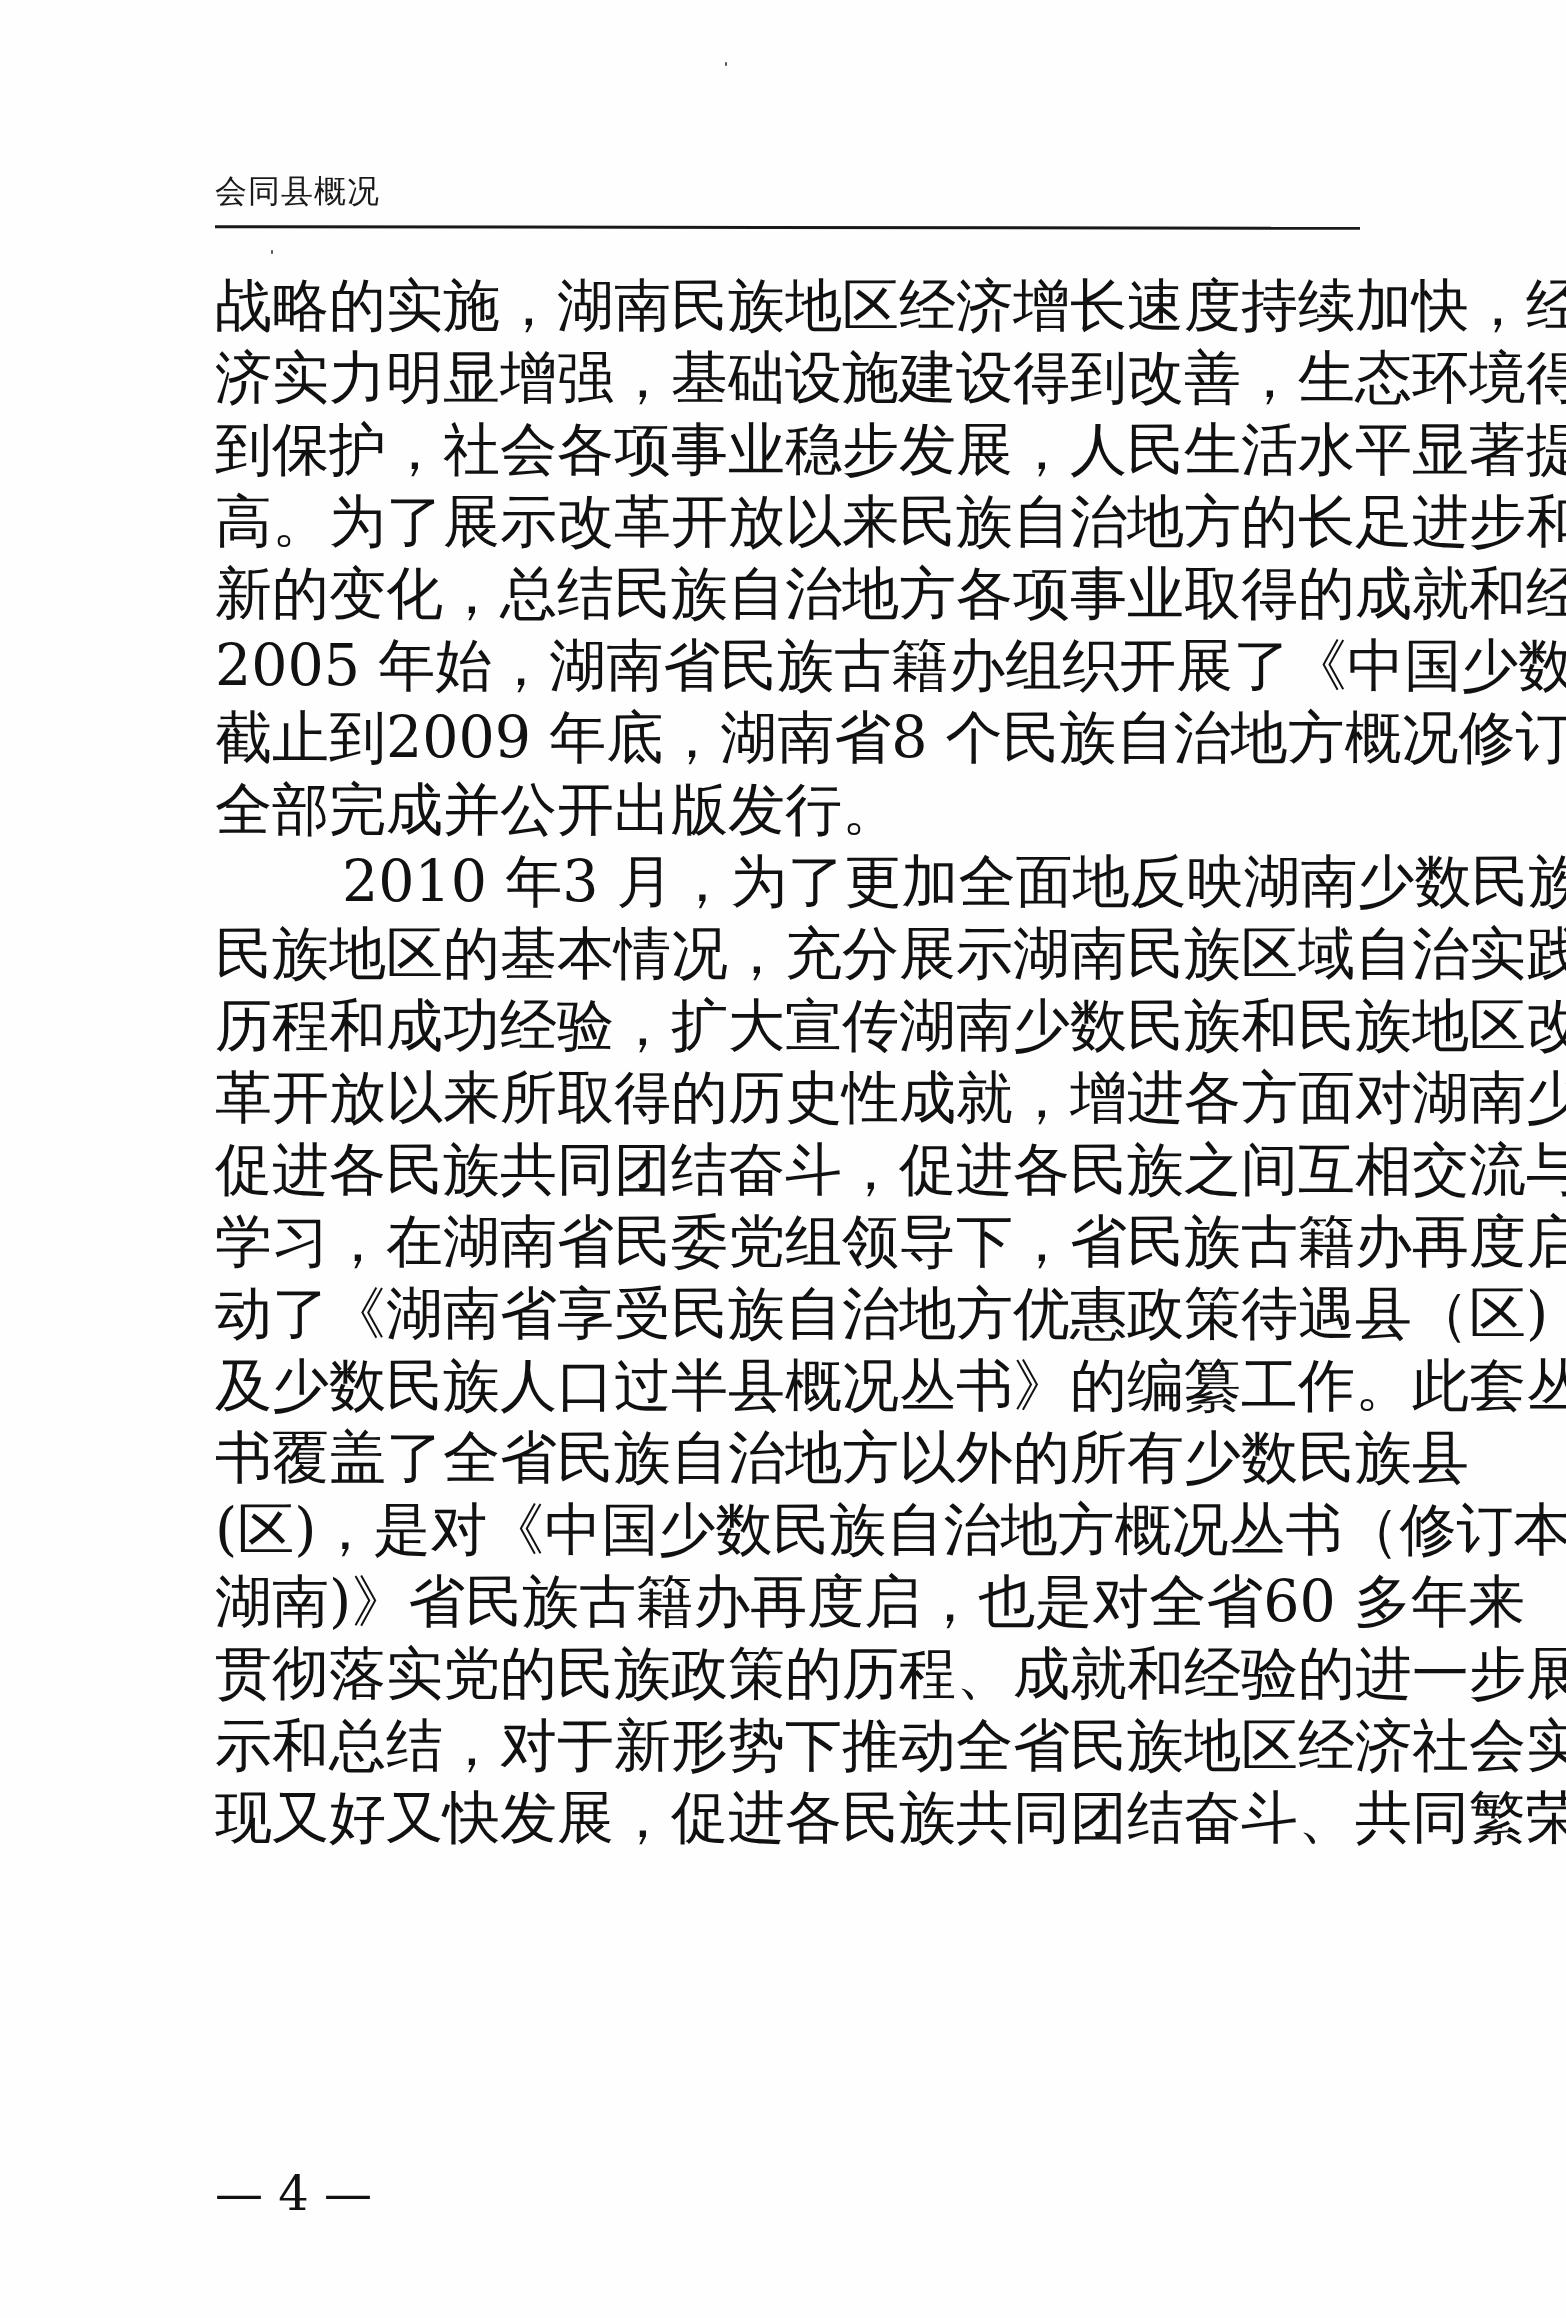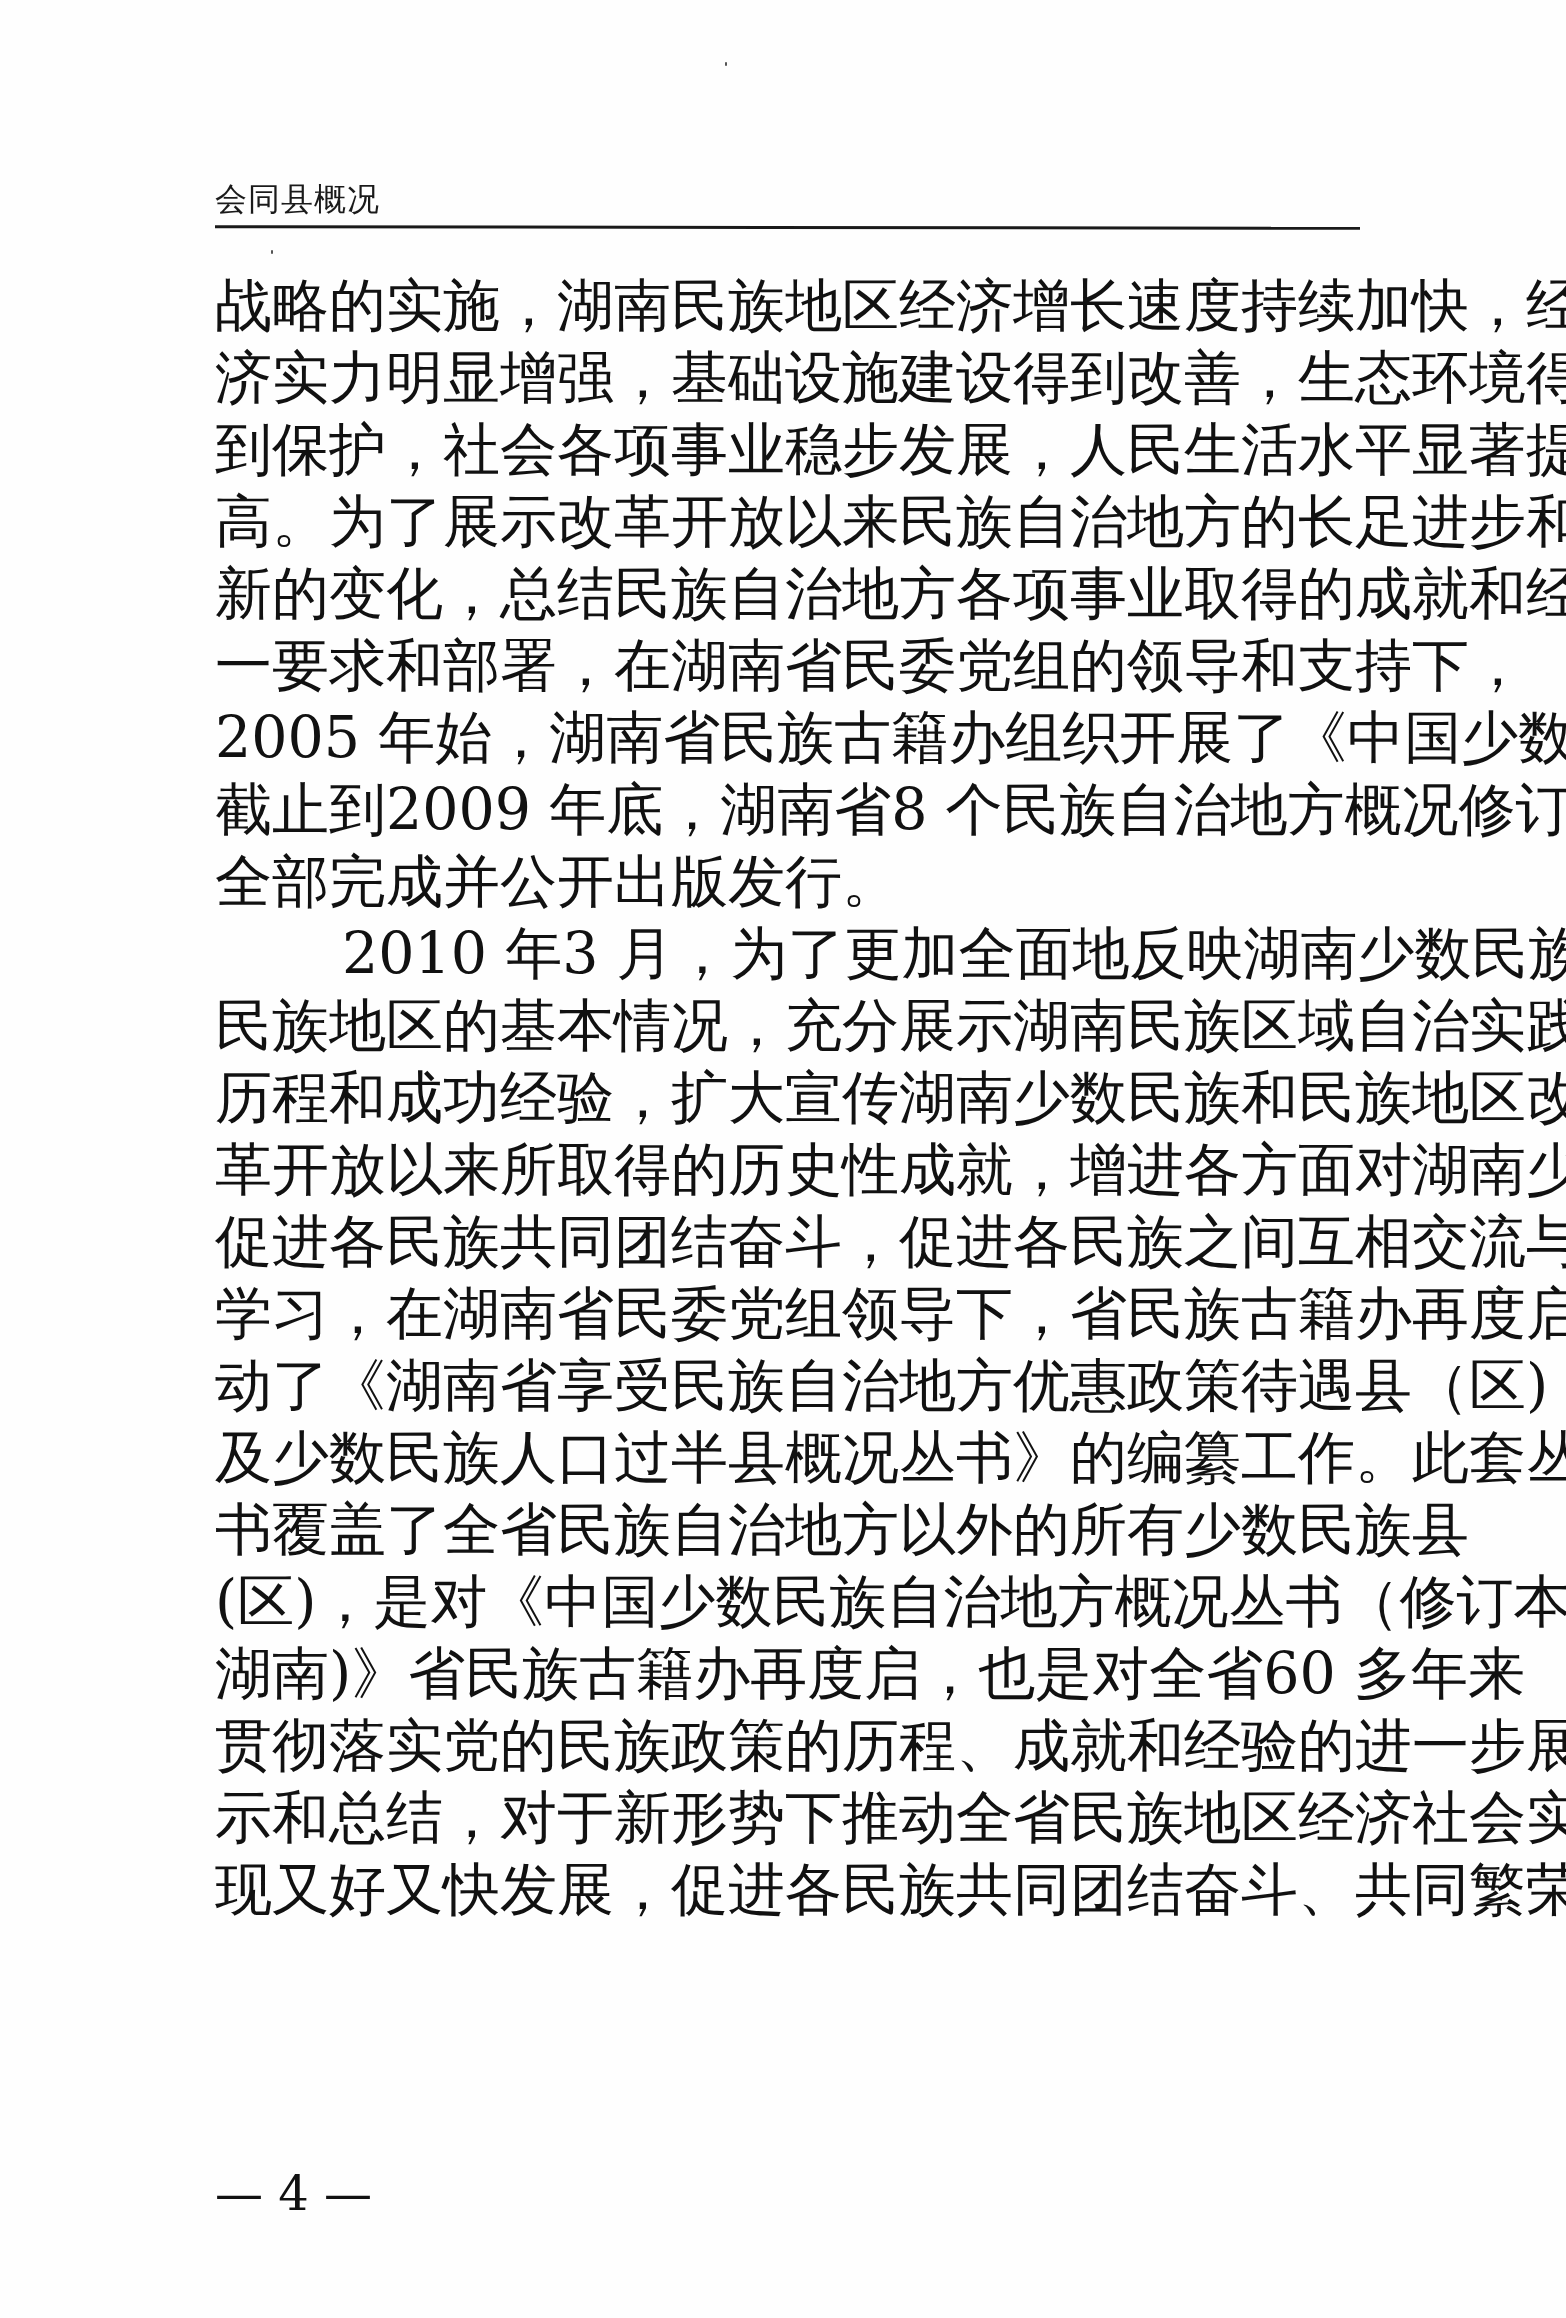--- a/index.html
+++ b/index.html
@@ -1,19 +1,19 @@
 <!DOCTYPE html>
 <html style="font-size:7.7px"><head>
 <meta charset="utf-8">
 <style>
   html, body { margin: 0; padding: 0; background: #ffffff; }
   body { width: 1567px; height: 2319px; position: relative; overflow: hidden;
          font-family: "DejaVu Serif", "Liberation Serif", serif; color: #111; }
   .page { position: absolute; left: 0; top: 0; width: 1567px; height: 2319px; background: #fefefe; }
-  .running-head { position: absolute; left: 215px; top: 170px; font-size: 32px; letter-spacing: 1px; color: #1a1a1a; margin-top: 8px; }
+  .running-head { position: absolute; left: 215px; top: 170px; font-size: 32px; letter-spacing: 1px; color: #1a1a1a; }
   .head-rule { position: absolute; left: 215px; top: 226px; width: 1145px; height: 2.9px; background: #1a1a1a; transform: rotate(0.08deg); }
   .speck { position: absolute; width: 1.9px; height: 3.8px; background: #555; border-radius: 1px; }
   .body-text { position: absolute; left: 215px; top: 269px; width: 1145px; }
   .line { height: 72px; line-height: 72px; font-size: 57px; white-space: nowrap;
           text-align: justify; text-align-last: justify; letter-spacing: 0; }
   .line.last { text-align-last: left; }
   .line.indent { padding-left: 127px; }
   .page-number { position: absolute; left: 215px; top: 2165px; font-size: 48px; white-space: nowrap; }
 </style>
 </head>
@@ -25,21 +25,20 @@
   <div class="speck" style="left:271px; top:250px;"></div>
   <div class="speck" style="left:725px; top:62px;"></div>
 
   <div class="body-text">
     <div class="paragraph">
       <div class="line">战略的实施，湖南民族地区经济增长速度持续加快，经</div>
       <div class="line">济实力明显增强，基础设施建设得到改善，生态环境得</div>
       <div class="line">到保护，社会各项事业稳步发展，人民生活水平显著提</div>
       <div class="line">高。为了展示改革开放以来民族自治地方的长足进步和</div>
       <div class="line">新的变化，总结民族自治地方各项事业取得的成就和经</div>
-      <div class="line">一要求和部署，在湖南省民委党组的领导和支持下，</div>
       <div class="line">2005 年始，湖南省民族古籍办组织开展了《中国少数民</div>
       <div class="line">截止到2009 年底，湖南省8 个民族自治地方概况修订本</div>
       <div class="line last">全部完成并公开出版发行。</div>
     </div>
     <div class="paragraph">
       <div class="line indent">2010 年3 月，为了更加全面地反映湖南少数民族和</div>
       <div class="line">民族地区的基本情况，充分展示湖南民族区域自治实践</div>
       <div class="line">历程和成功经验，扩大宣传湖南少数民族和民族地区改</div>
       <div class="line">革开放以来所取得的历史性成就，增进各方面对湖南少</div>
       <div class="line">促进各民族共同团结奋斗，促进各民族之间互相交流与</div>

